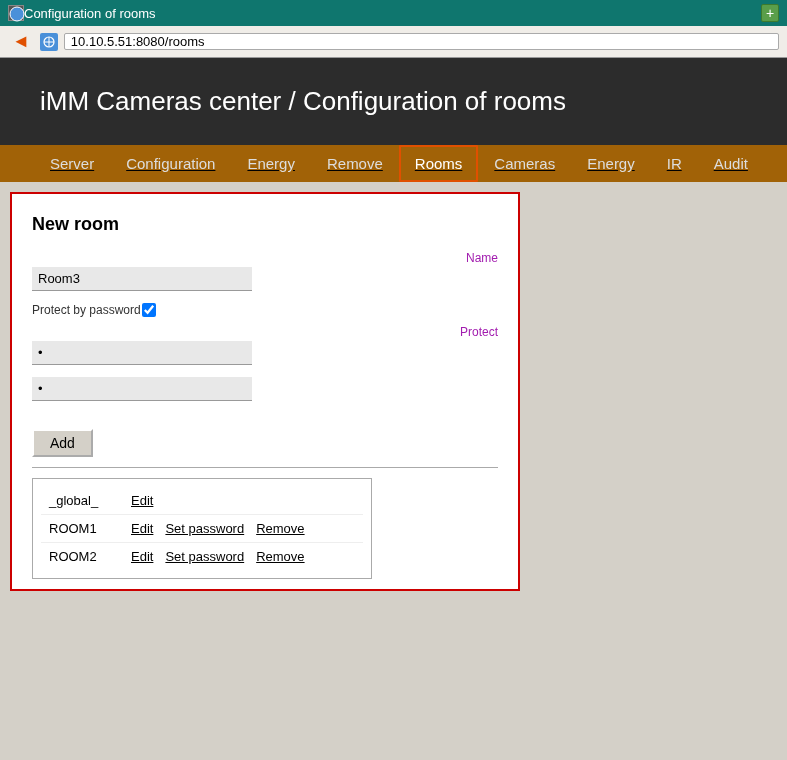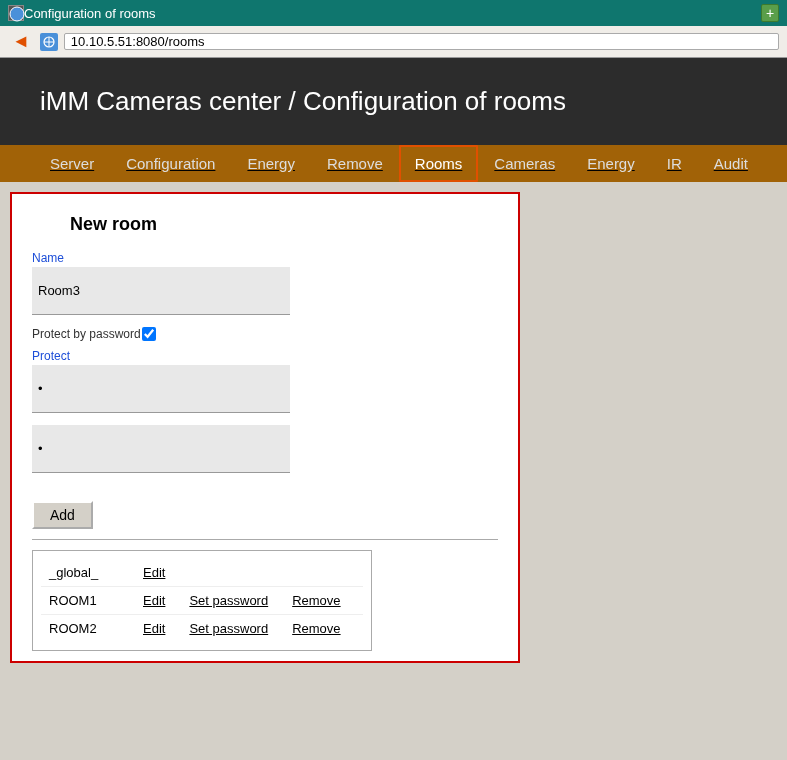--- a/index.html
+++ b/index.html
@@ -118,36 +118,36 @@
       background: #d4d0c8;
       padding: 0;
       display: flex;
     }
 
     .section-title {
       font-size: 18px;
       font-weight: bold;
       margin-bottom: 16px;
       color: #000;
-      margin-left: 38px;
     }
 
     .field-label {
       font-size: 12px;
-      color: #1d4ed8;
+      color: #a21caf;
       margin-bottom: 2px;
       display: block;
+      text-align: right;
     }
 
     .text-input {
-      width: 258px;
+      width: 220px;
       border: none;
       border-bottom: 1px solid #999;
       background: #e8e8e8;
-      padding: 16px 6px;
+      padding: 4px 6px;
       font-size: 13px;
       display: block;
       margin-bottom: 12px;
     }
 
     .password-row {
       display: flex;
       align-items: center;
       gap: 1px;
       margin-bottom: 8px;
@@ -177,21 +177,21 @@
       background: white;
       margin: 10px 0 0 0;
       padding: 8px;
       width: 340px;
     }
 
     .room-row {
       display: flex;
       align-items: center;
       padding: 6px 8px;
-      gap: 24px;
+      gap: 12px;
       border-bottom: 1px solid #eee;
     }
     .room-row:last-child {
       border-bottom: none;
     }
 
     .room-name {
       font-size: 13px;
       font-weight: normal;
       min-width: 70px;

